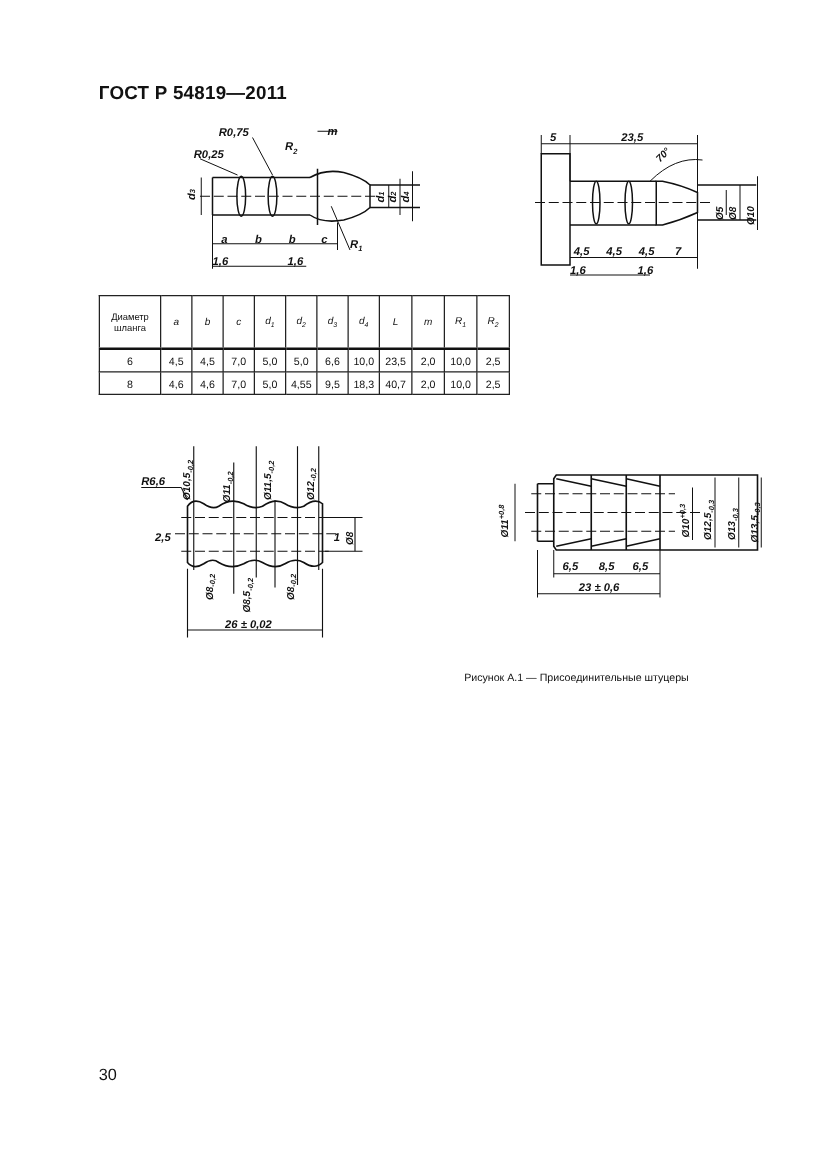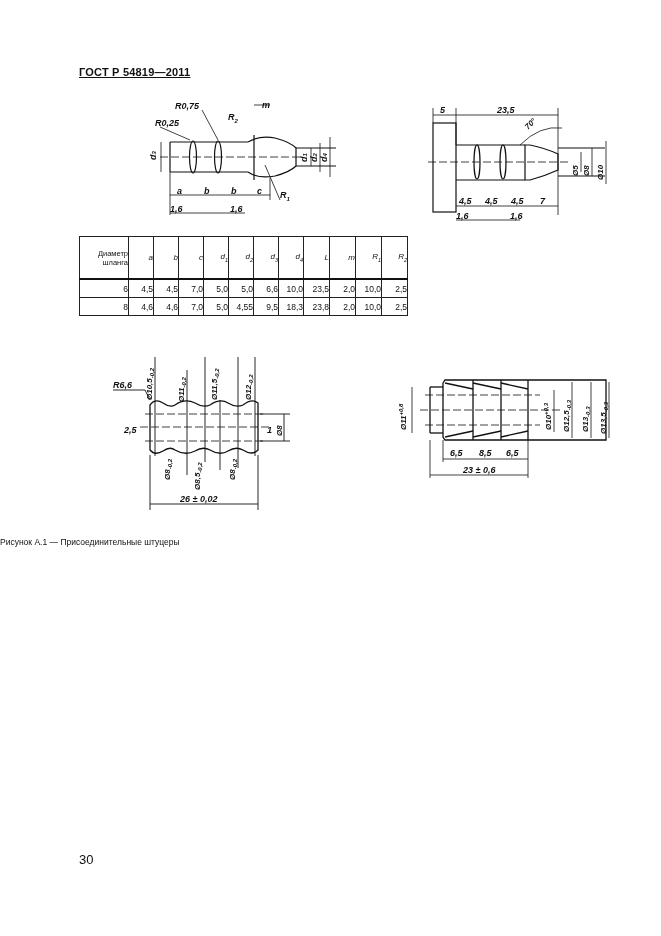--- a/index.html
+++ b/index.html
@@ -1,24 +1,24 @@
 <!DOCTYPE html>
 <html><head>
 <meta charset="utf-8">
 <style>
   html, body { margin:0; padding:0; background:#ffffff; }
   body { width:661px; height:936px; position:relative; overflow:hidden;
          font-family:"Liberation Sans", sans-serif; color:#111; }
   .abs { position:absolute; }
-  .doc-title { left:79px; top:66px; font-size:11px; font-weight:bold; letter-spacing:0.2px;text-decoration:underline; }
-  .caption { left:0; width:661px; top:537px; text-align:left; font-size:8.5px; }
+  .doc-title { left:79px; top:66px; font-size:15px; font-weight:bold; letter-spacing:0.2px; }
+  .caption { left:0; width:551px; top:537px; text-align:right; font-size:8.5px; }
   .page-num { left:79px; top:852px; font-size:13px; }
   svg text { font-family:"Liberation Sans", sans-serif; font-weight:bold; font-style:italic; fill:#111; }
   table.params { position:absolute; left:79px; top:236px; border-collapse:collapse; font-size:8.5px; }
-  table.params td, table.params th { border:1px solid #222; text-align:right; padding:0; font-weight:normal; }
+  table.params td, table.params th { border:1px solid #222; text-align:center; padding:0; font-weight:normal; }
   table.params th { height:41px; font-size:7.5px; }
   table.params th.sym { font-style:italic; font-size:8px; }
   table.params th sub { font-size:5.5px; }
   table.params tr.first td { border-top:2.5px solid #111; }
   table.params td { height:17px; }
 </style>
 </head>
 <body>
 
 <div class="abs doc-title">ГОСТ Р 54819—2011</div>
@@ -144,21 +144,21 @@
     </tr>
     <tr>
       <td>8</td>
         <td>4,6</td>
       <td>4,6</td>
         <td>7,0</td>
       <td>5,0</td>
         <td>4,55</td>
       <td>9,5</td>
         <td>18,3</td>
-      <td>23,8</td>
+      <td>40,7</td>
         <td>2,0</td>
       <td>10,0</td>
         <td>2,5</td>
     </tr>
   </tbody>
 </table>
 
 <svg class="abs" style="left:110px;top:345px" width="190" height="170" viewBox="110 345 190 170">
   <g stroke="#111" fill="none" stroke-width="1.3">
     <path d="M150 405 Q155 398 163 403 Q170 408 175 405 Q185 398 195 403 Q203 408 210 405 Q220 398 228 403 Q236 408 243 405 Q252 398 258 403 L258 450 Q252 456 243 450 Q236 446 228 451 Q220 456 210 450 Q203 446 195 451 Q185 456 175 450 Q170 446 163 451 Q155 456 150 450 Z"></path>

